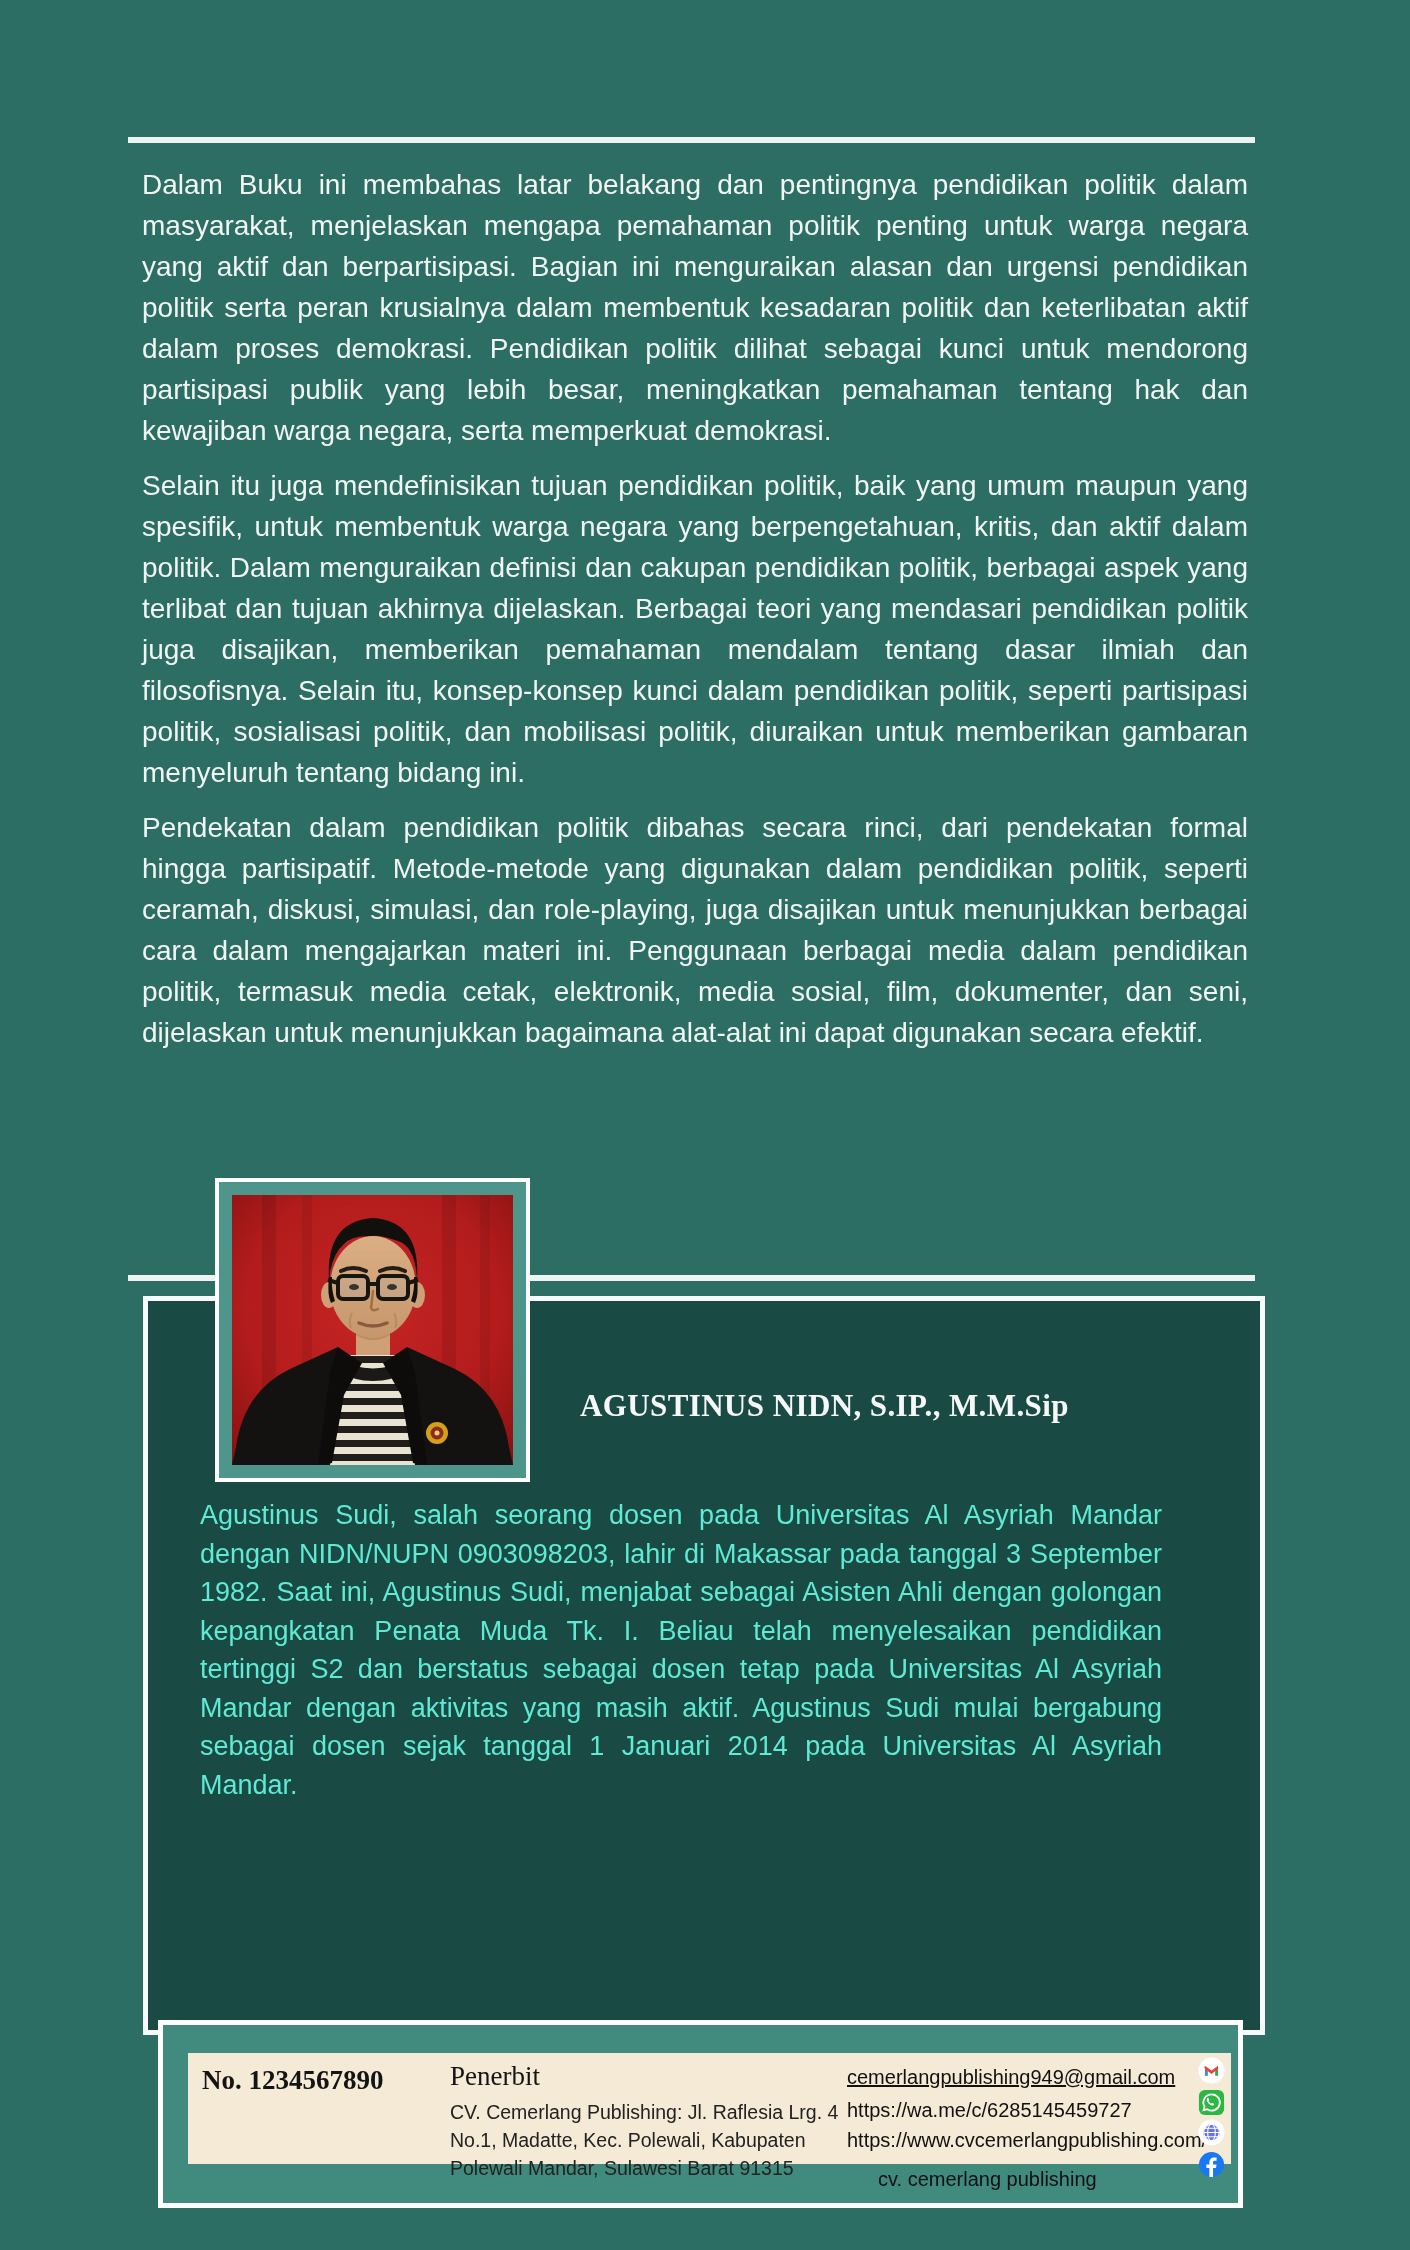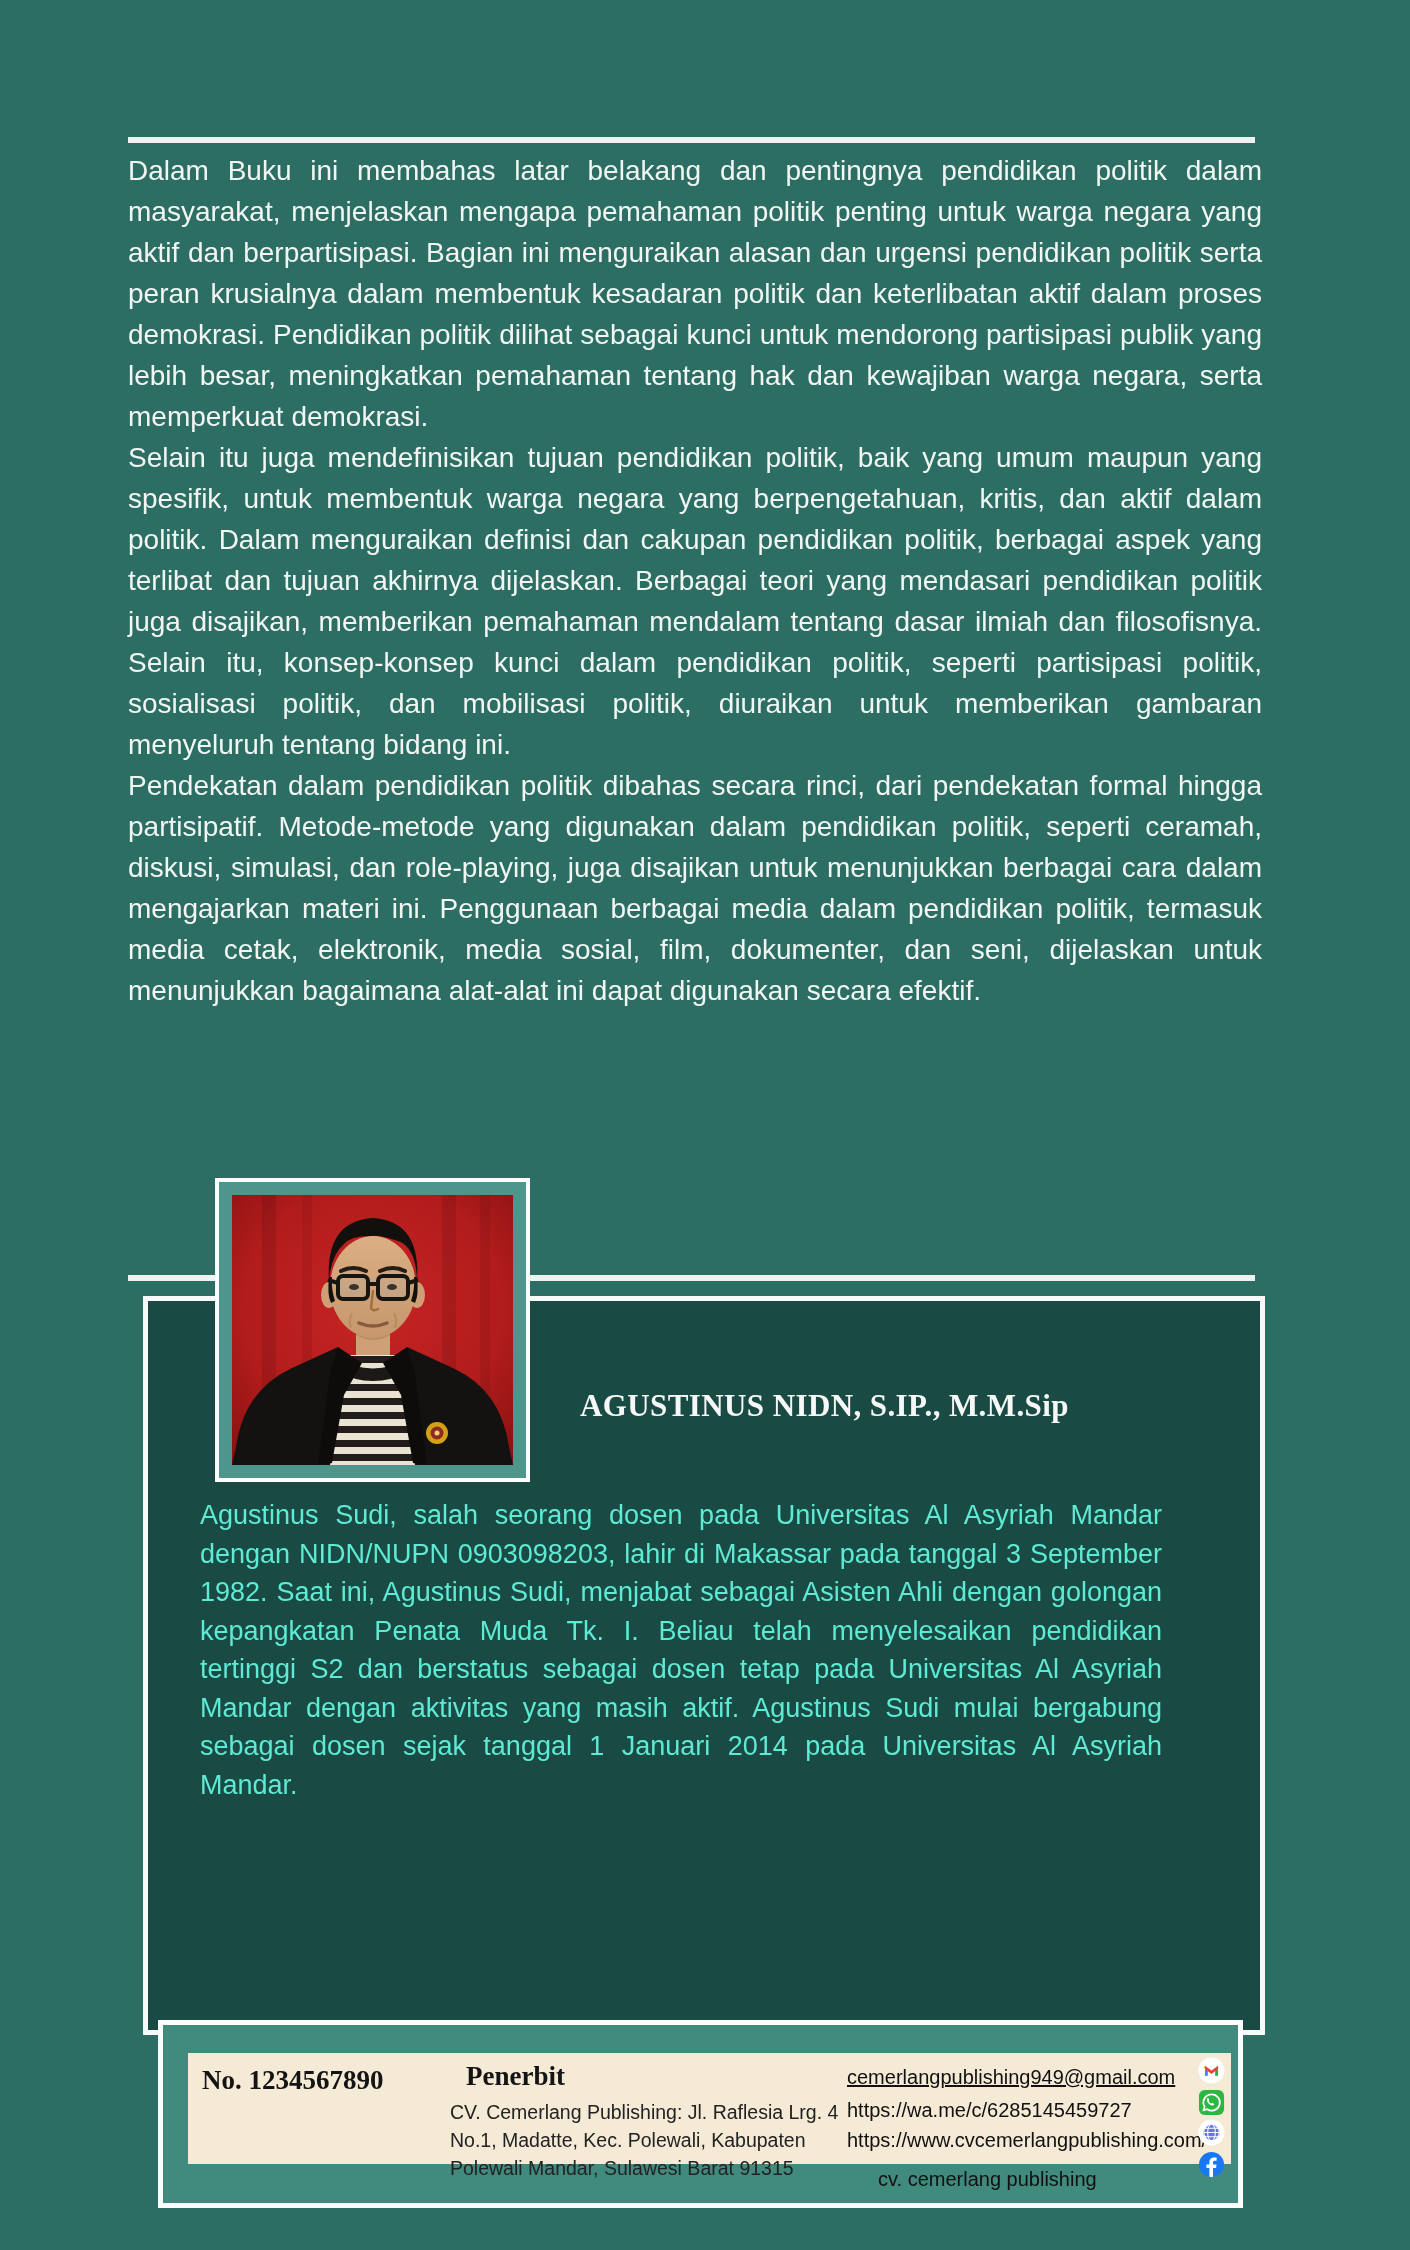--- a/index.html
+++ b/index.html
@@ -9,21 +9,21 @@
     font-family:"Liberation Sans", sans-serif;
   }
   .rule{position:absolute;background:#edf3f0;height:6px;}
   .rule-top{left:128px;top:137px;width:1127px;}
   .rule-mid{left:128px;top:1275px;width:1127px;z-index:2;}
 
   .synopsis{
     position:absolute;left:128px;top:150px;width:1134px;
     color:#f1f6f3;font-size:28px;line-height:41px;text-align:justify;
   }
-  .synopsis p{margin:0;}
+  .synopsis p{margin:14px;}
 
   .author-box{
     position:absolute;left:143px;top:1296px;width:1112px;height:729px;
     background:#1a4a44;border:5px solid #f7faf8;z-index:1;
   }
 
   .photo-frame{
     position:absolute;left:215px;top:1178px;width:281px;height:270px;
     background:#4e958b;border:4px solid #ffffff;padding:13px;z-index:3;
   }
@@ -46,22 +46,22 @@
   .footer-cream{
     position:absolute;left:188px;top:2053px;width:1043px;height:111px;
     background:#f4ead6;z-index:6;color:#181818;
   }
   .footer-number{
     position:absolute;left:14px;top:12px;
     font-family:"Liberation Serif", serif;font-weight:700;font-size:27px;color:#141414;
   }
   .footer-publisher{position:absolute;left:262px;top:8px;width:400px;}
   .footer-publisher-heading{
-    font-family:"Liberation Serif", serif;font-weight:700;font-size:27px;color:#141414;
-    margin:0 0 6px 16px;
+    font-family:"Liberation Serif", serif;font-weight:400;font-size:27px;color:#141414;
+    margin:0 0 6px 0;
   }
   .footer-address{font-size:19.5px;line-height:28px;color:#222222;}
   .footer-links{position:absolute;left:659px;top:6px;width:360px;}
   .footer-link-row{position:absolute;left:0;height:26px;font-size:20px;color:#111111;white-space:nowrap;text-align:center;}
   .footer-link-row.u span{text-decoration:underline;}
   .r0{top:7px;} .r1{top:40px;} .r2{top:70px;} .r3{top:109px;margin-left:31px;}
   .footer-icons{position:absolute;left:1010px;top:0;width:30px;}
   .footer-icon{position:absolute;left:0;width:27px;height:27px;}
   .i0{top:4px;} .i1{top:36px;} .i2{top:66px;} .i3{top:98px;}
   .footer-icon svg{display:block;width:27px;height:27px;}

